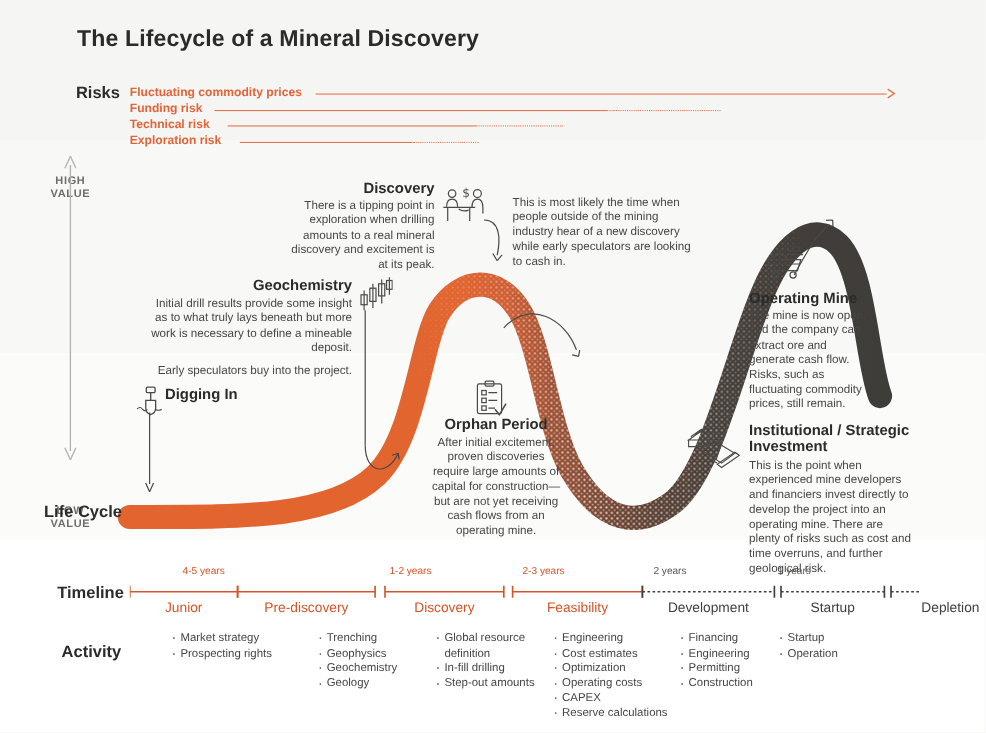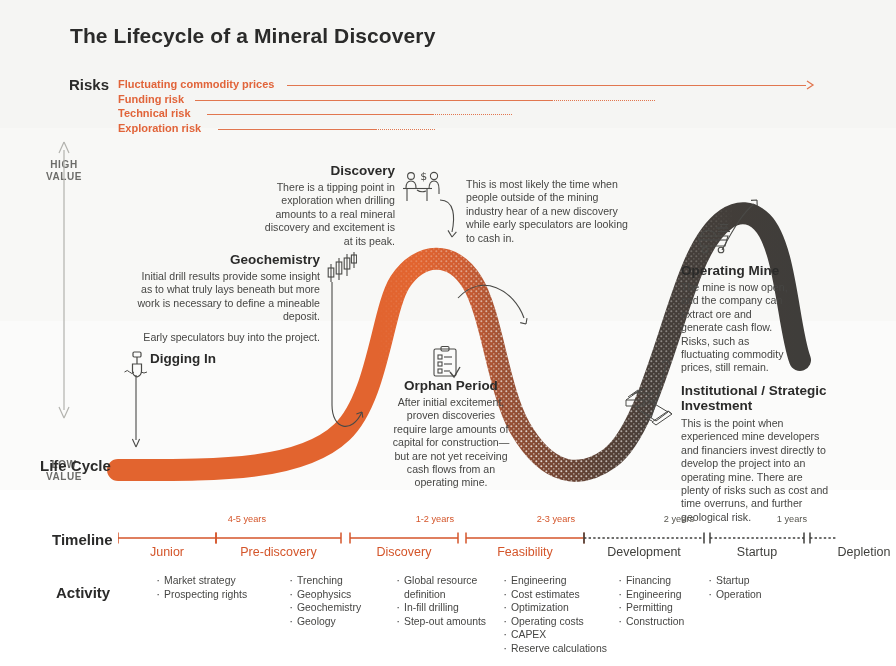--- a/index.html
+++ b/index.html
@@ -66,21 +66,21 @@
   .ra{text-align:right;}
   .ca{text-align:center;}
 
   
   #tl-label{left:52px;top:531px;font-size:15px;}
   #timeline{position:absolute;left:118px;top:516px;width:718px;height:54px;}
   .tl-seg-name{
     position:absolute;top:29px;font-size:12.5px;white-space:nowrap;text-align:center;
   }
   .tl-dur{
-    position:absolute;top:-2px;font-size:9.2px;white-space:nowrap;text-align:right;
+    position:absolute;top:-2px;font-size:9.2px;white-space:nowrap;text-align:left;
     color:#d4552a;
   }
   .tl-dur.dark{color:#57564f;}
   .tl-seg-name.or{color:#d4552a;}
   .tl-seg-name.dk{color:#3f3f3c;}
 
   
   #act-label{left:56px;top:584px;font-size:15px;}
   .act-col{position:absolute;top:574px;font-size:10.4px;line-height:13.6px;color:#464644;margin-left:33px;}
   .act-col li{list-style:none;margin:0;padding:0 0 0 8px;position:relative;}

